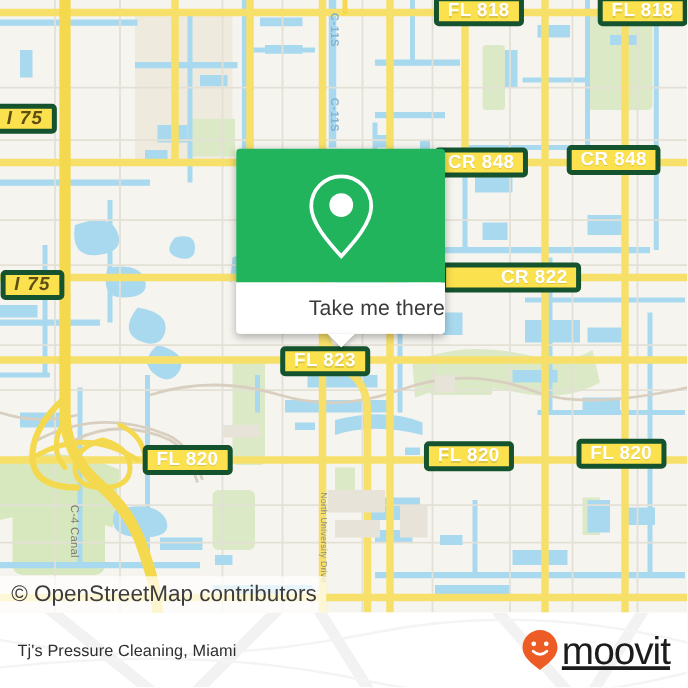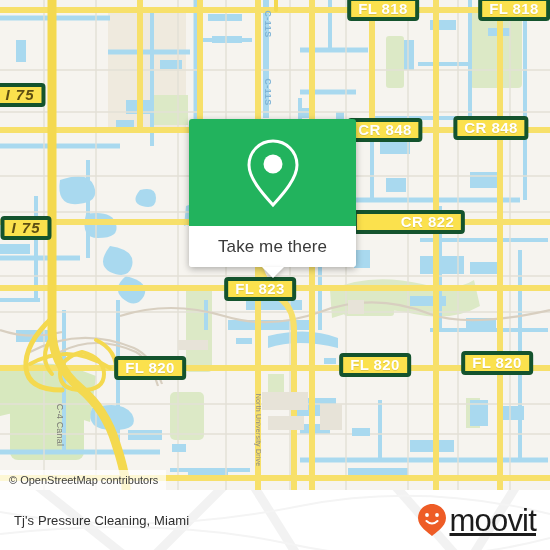--- a/index.html
+++ b/index.html
@@ -82,21 +82,21 @@
     align-items: center;
     justify-content: center;
   }
   .callout-bottom {
     position: relative;
     background: #ffffff;
     height: 41px;
     border-radius: 0 0 3px 3px;
     display: flex;
     align-items: center;
-    justify-content: center;
+    justify-content: flex-end;
   }
   .callout-bottom .cta {
     color: #3a3a3a;
     font-size: 17px;
     letter-spacing: .1px;
   }
   .callout-tail {
     position: absolute;
     left: 50%;
     bottom: -11px;
@@ -108,21 +108,21 @@
     filter: drop-shadow(0 2px 2px rgba(0,0,0,0.22));
   }
 
   
   .attribution {
     position: absolute;
     left: 0;
     bottom: 0px;
     background: rgba(255,255,255,0.72);
     color: #3c3c3c;
-    font-size: 11px;
+    font-size: 18px;
     padding: 4px 8px 4px 9px;
     z-index: 40;
     white-space: nowrap;
     margin-top: 48px;
   }
 
   
   .footer {
     position: absolute;
     left: 0; top: 490px;

